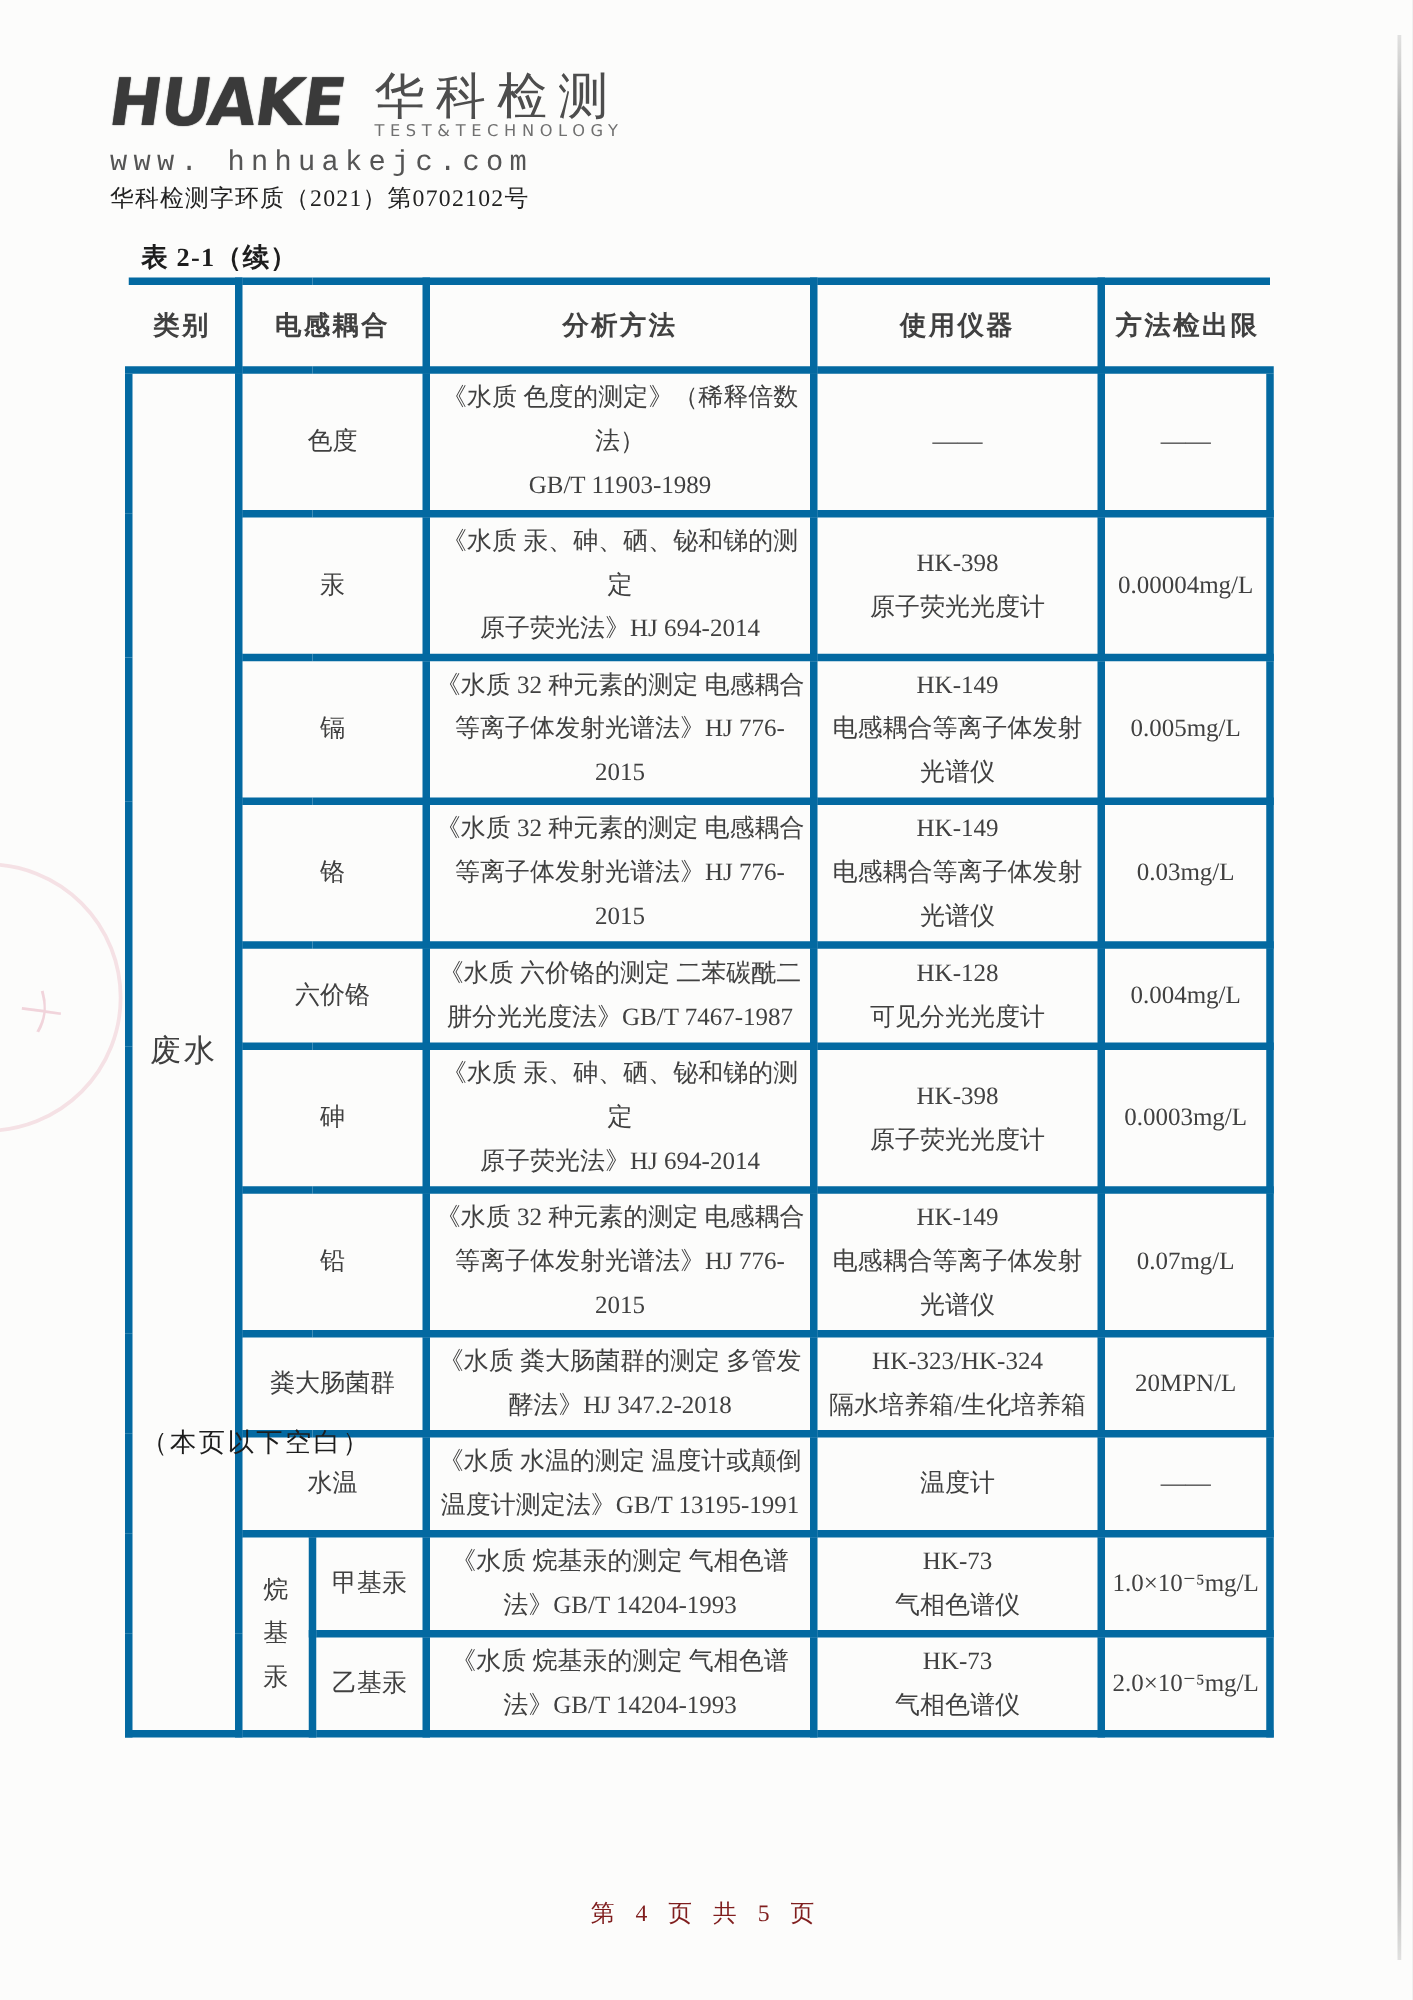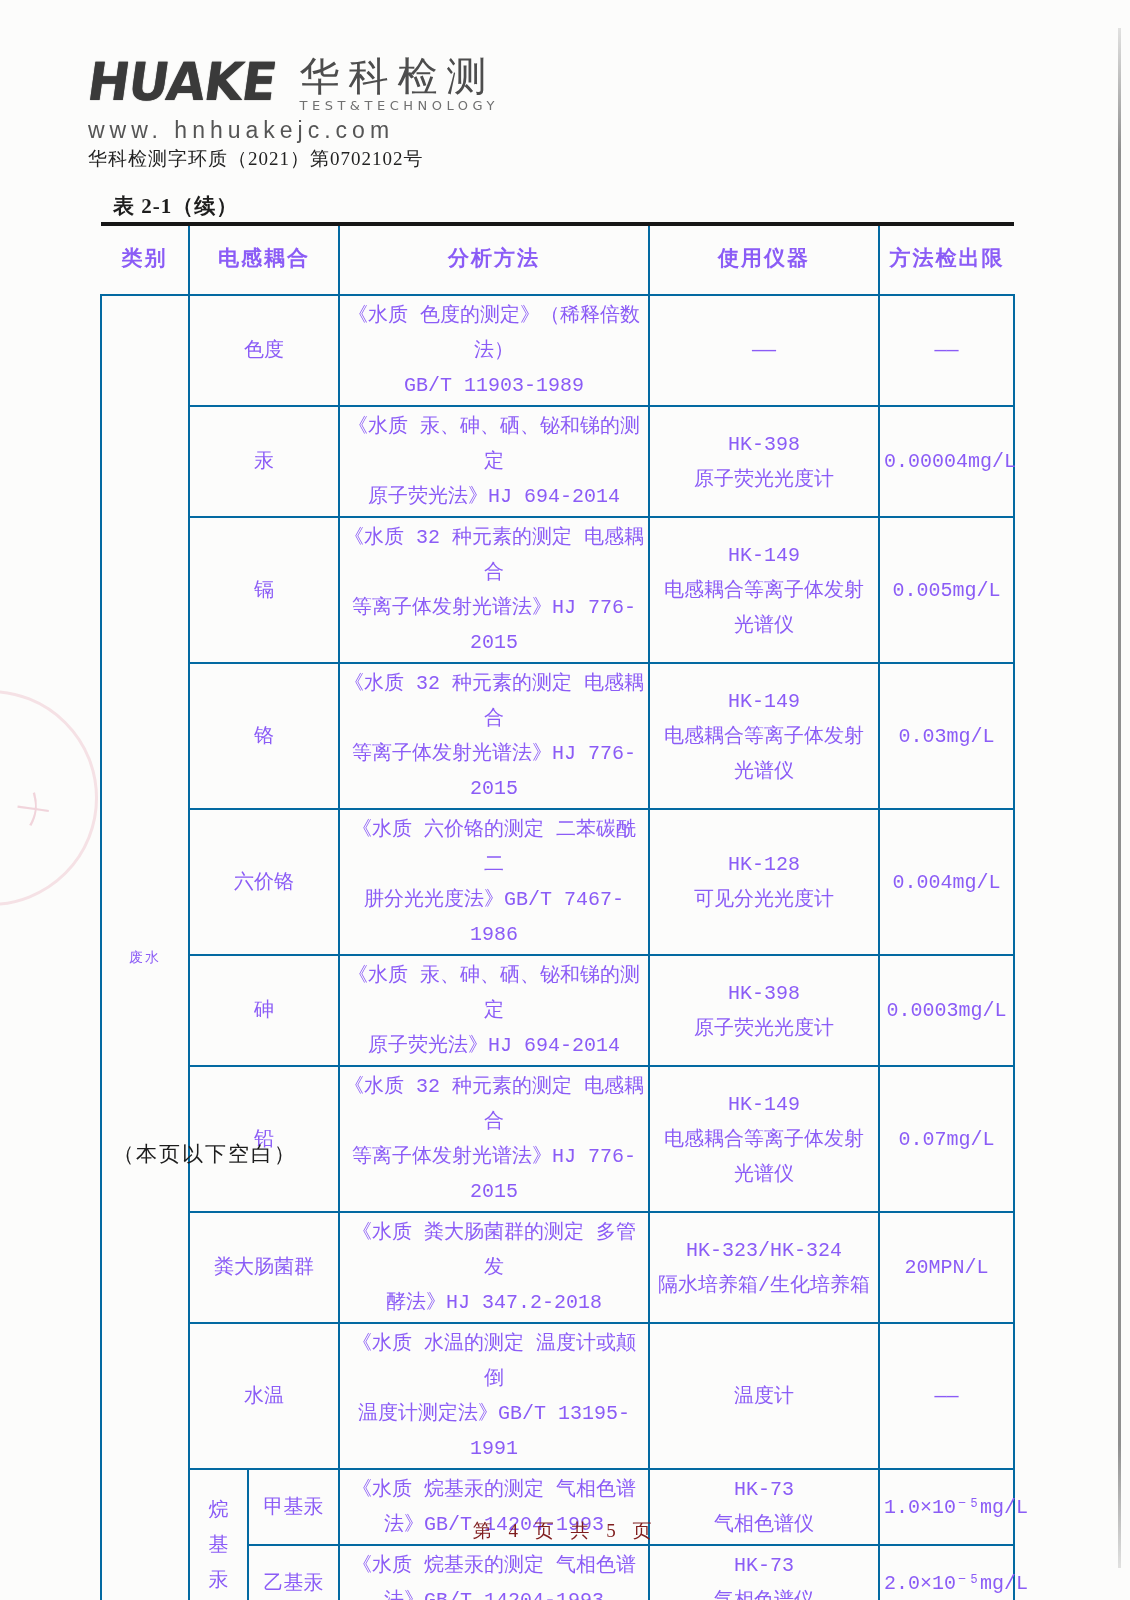--- a/index.html
+++ b/index.html
@@ -21,62 +21,61 @@
     transform:skewX(-8deg) scaleY(1.05);
     text-shadow:0 0 1px #4a4a4a;
   }
   .logo-cn-col{display:flex;flex-direction:column;margin-left:24px;}
   .logo-cn{font-size:40px;line-height:42px;color:#4d4d4d;letter-spacing:9px;font-weight:400;}
   .logo-sub{
     font-family:"DejaVu Sans","Liberation Sans",sans-serif;
     font-size:13px;color:#707070;letter-spacing:4.5px;margin-top:0px;
   }
   .logo-url{
-    font-family:Liberation Sans, sans-serif;
+    font-family:Liberation Mono, monospace;
     font-size:23px;color:#555;letter-spacing:5px;margin-top:4px;
   }
   
   .doc-no{position:absolute;left:88px;top:146px;font-size:19px;color:#222;letter-spacing:1px;}
   .table-title{position:absolute;left:113px;top:192px;font-size:21px;font-weight:bold;letter-spacing:1px;}
   
   table.report{
     position:absolute;left:100px;top:222px;
     width:913px;
     border-collapse:collapse;
     table-layout:fixed;
     border-top:4px solid #161616;
     border-bottom:4px solid #161616;
     font-size:20px;
   }
   table.report th,table.report td{
-    border:2px solid #0369a1;
+    border:6px solid #0369a1;
     text-align:center;vertical-align:middle;
     padding:2px 4px;
     white-space:pre-line;
     line-height:1.75;
     font-weight:400;
-    color:#8b5cf6;
-    font-family:Liberation Mono, monospace;
+    color:#404040;
   }
   table.report th{font-weight:600;font-size:21px;letter-spacing:2px;}
   table.report th:first-child, td.cat{border-left:none;}
   table.report th:last-child, td.limit{border-right:none;}
   thead tr{height:71px;}
   tbody tr:nth-child(1){height:75px;}
   tbody tr:nth-child(2){height:74px;}
   tbody tr:nth-child(3){height:83px;}
   tbody tr:nth-child(4){height:83px;}
   tbody tr:nth-child(5){height:81px;}
   tbody tr:nth-child(6){height:75px;}
   tbody tr:nth-child(7){height:84px;}
   tbody tr:nth-child(8){height:75px;padding-left:45px;}
   tbody tr:nth-child(9){height:78px;}
   tbody tr:nth-child(10){height:75px;}
   tbody tr:nth-child(11){height:75px;}
-  td.cat{font-size:14px;letter-spacing:2px;}
+  td.cat{font-size:25px;letter-spacing:2px;}
   td.alkyl{line-height:1.75;letter-spacing:0;}
   td.method{line-height:1.9;}
   td.instr{line-height:1.7;}
   
   .blank-note{position:absolute;left:113px;top:1140px;font-size:21px;letter-spacing:2px;}
   .page-footer{position:absolute;left:0;top:1518px;width:100%;text-align:center;
     font-size:19px;letter-spacing:6px;color:#7f1d1d;}
   
   .scan-edge{position:absolute;left:1118px;top:28px;width:3px;height:1540px;
     background:linear-gradient(to bottom,rgba(120,120,120,.2),#8f8f8f 8%,#8f8f8f 92%,rgba(120,120,120,.2));}
@@ -154,21 +153,21 @@
         <td class="method">《水质 32 种元素的测定 电感耦合
 等离子体发射光谱法》HJ 776-2015</td>
         <td class="instr">HK-149
 电感耦合等离子体发射
 光谱仪</td>
         <td class="limit">0.03mg/L</td>
       </tr>
       <tr>
         <td colspan="2">六价铬</td>
         <td class="method">《水质 六价铬的测定 二苯碳酰二
-肼分光光度法》GB/T 7467-1986</td>
+肼分光光度法》GB/T 7467-1987</td>
         <td class="instr">HK-128
 可见分光光度计</td>
         <td class="limit">0.004mg/L</td>
       </tr>
       <tr>
         <td colspan="2">砷</td>
         <td class="method">《水质 汞、砷、硒、铋和锑的测定
 原子荧光法》HJ 694-2014</td>
         <td class="instr">HK-398
 原子荧光光度计</td>

